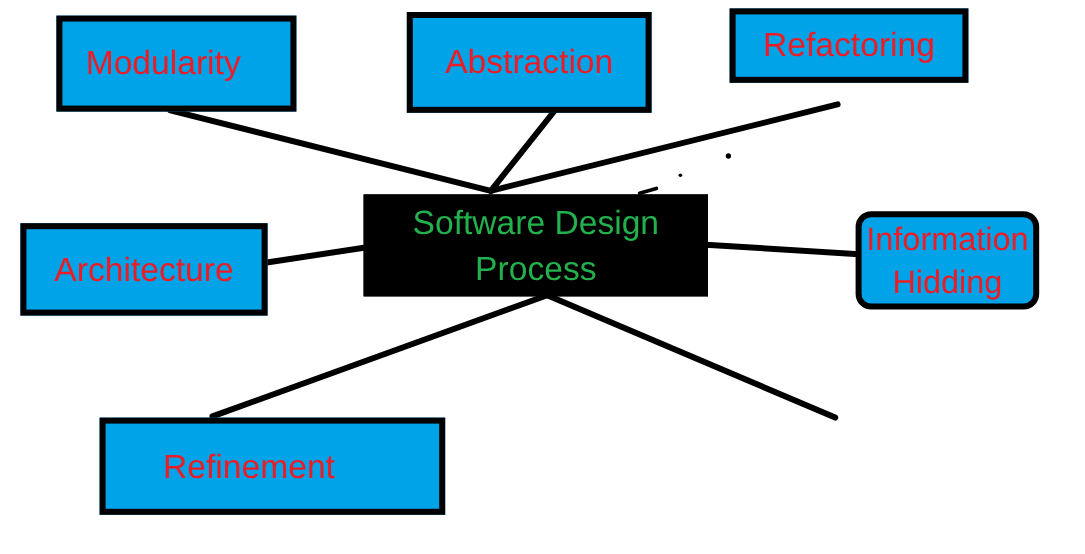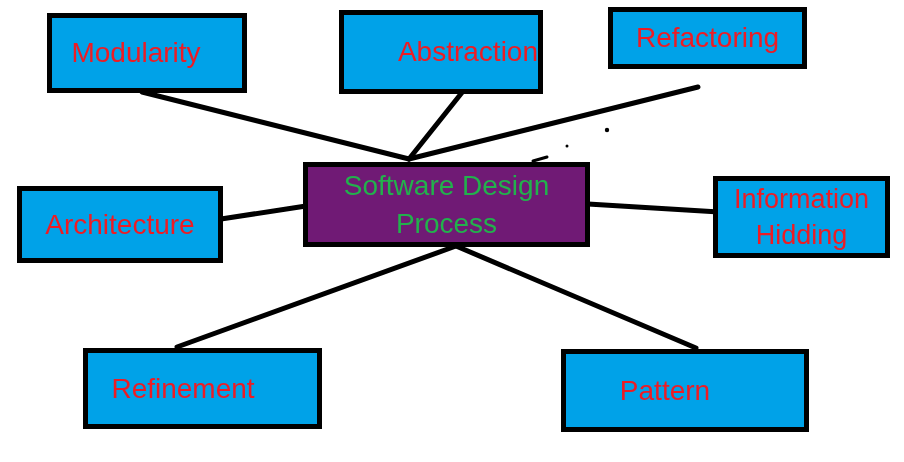--- a/index.html
+++ b/index.html
@@ -32,34 +32,34 @@
     display: flex;
     align-items: center;
     justify-content: center;
     text-align: center;
     font-size: 28px;
     line-height: 36px;
     box-sizing: border-box;
     white-space: nowrap;
   }
   .node.center {
-    background: #701a75;
+    background: #000000;
     color: #22B14C;
     white-space: normal;
     line-height: 38px;
   }
   
   #node-modularity   { left: 47px;  top: 13px;  width: 200px; height: 80px; padding-right: 22px; }
-  #node-abstraction  { left: 339px; top: 10px;  width: 204px; height: 84px; justify-content: flex-end; }
+  #node-abstraction  { left: 339px; top: 10px;  width: 204px; height: 84px; }
   #node-refactoring  { left: 608px; top: 7px;   width: 199px; height: 62px; }
   #node-architecture { left: 17px;  top: 186px; width: 206px; height: 77px; }
   #node-center       { left: 303px; top: 162px; width: 287px; height: 85px; }
-  #node-information  { left: 713px; top: 176px; width: 177px; height: 82px;
-                       font-size: 27px; line-height: 36px; white-space: normal; }
-  #node-refinement   { left: 83px;  top: 348px; width: 239px; height: 81px; padding-right: 39px; }
+  #node-information  { left: 713px; top: 176px; width: 153px; height: 82px;
+                       font-size: 27px; line-height: 36px; white-space: normal; border-radius: 13px; }
+  #node-refinement   { left: 83px;  top: 348px; width: 288px; height: 81px; padding-right: 39px; }
   #node-pattern      { left: 561px; top: 349px; width: 248px; height: 83px; padding-right: 40px; }
 </style>
 </head>
 <body>
 
 <div id="canvas">
 
   <svg id="edges-svg" viewBox="0 0 904 462" xmlns="http://www.w3.org/2000/svg">
     <g stroke="#000000" stroke-width="5" stroke-linecap="round">
       <line x1="142" y1="92" x2="409" y2="159"></line>
@@ -96,17 +96,14 @@
   </div>
 
   <div class="node" id="node-information">
     <span>Information Hidding</span>
   </div>
 
   <div class="node" id="node-refinement">
     <span>Refinement</span>
   </div>
 
-  <div class="node" id="node-pattern">
-    <span>Pattern</span>
-  </div>
 
 </div>
 
 </body></html>

